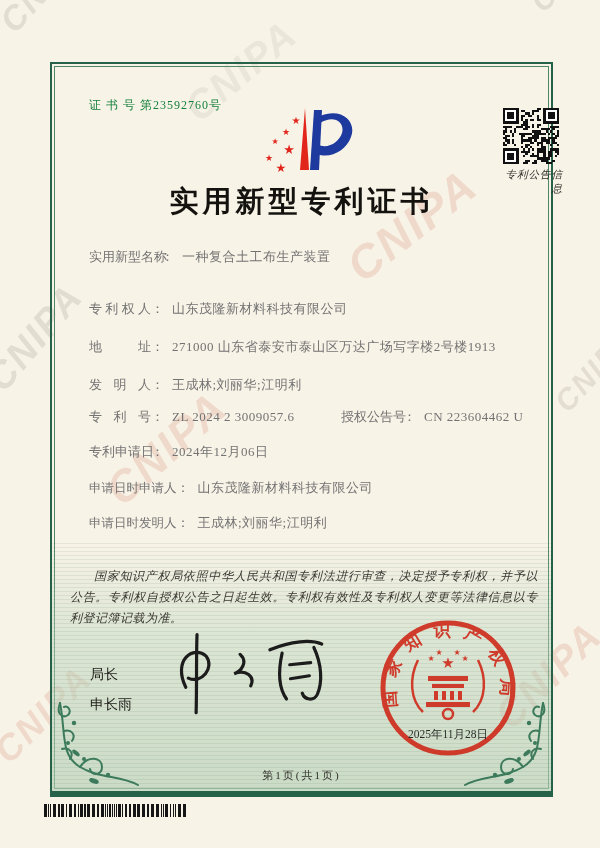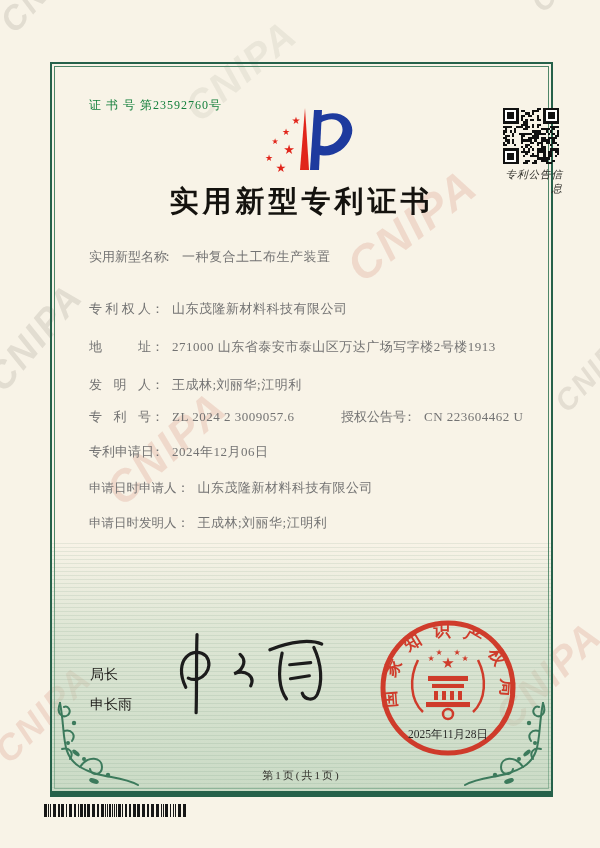--- a/index.html
+++ b/index.html
@@ -393,20 +393,21 @@
         </div>
       </div>
       <div class="row mb-13">
         <span class="lbl w7">申请日时申请人</span><span class="colon">：</span><span class="val">山东茂隆新材料科技有限公司</span>
       </div>
       <div class="row">
         <span class="lbl w7">申请日时发明人</span><span class="colon">：</span><span class="val">王成林;刘丽华;江明利</span>
       </div>
     </div>
 
+    <p class="declaration">国家知识产权局依照中华人民共和国专利法进行审查，决定授予专利权，并予以公告。专利权自授权公告之日起生效。专利权有效性及专利权人变更等法律信息以专利登记簿记载为准。</p>
 
     <div class="officials">
       <div>局长</div>
       <div>申长雨</div>
     </div>
 
     <svg class="signature" width="185" height="95" viewBox="0 0 185 95">
       <g fill="none" stroke="#1c1c1c" stroke-width="3.2" stroke-linecap="round" transform="rotate(-3 92 47)">
         <path d="M30,60 C18,32 40,18 52,30 C60,42 46,58 33,51"></path>
         <path d="M44,8 C42,30 41,62 39,86"></path>

